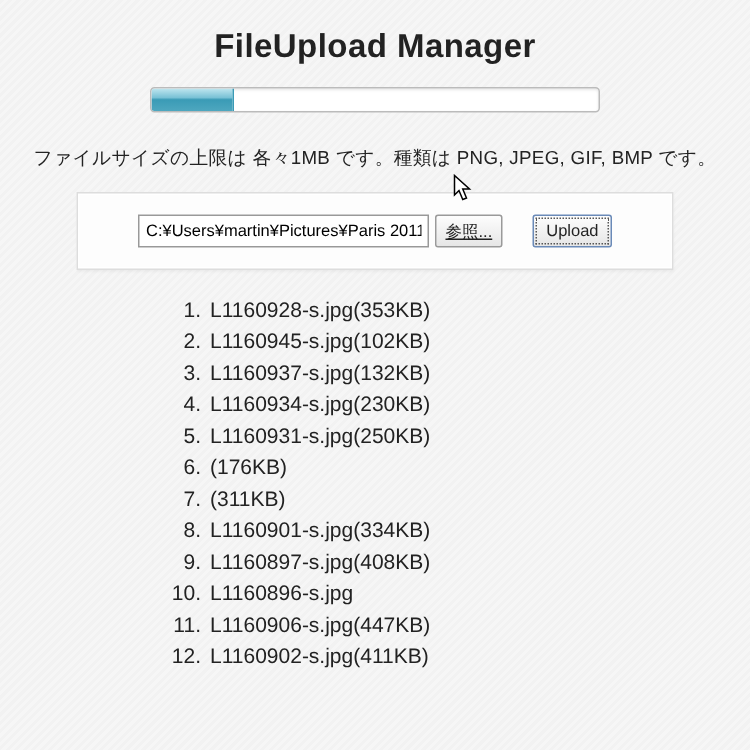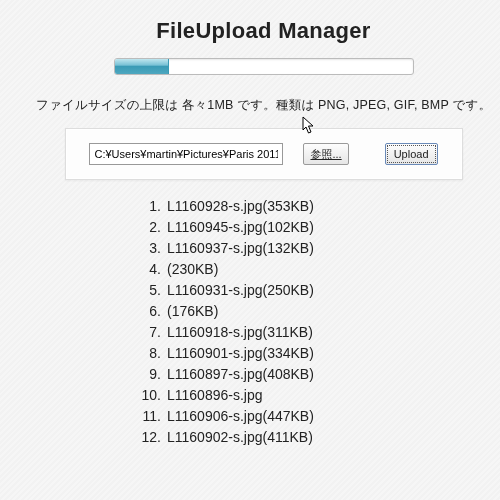--- a/index.html
+++ b/index.html
@@ -10,21 +10,20 @@
     overflow: hidden;
     background: #f5f5f5;
     font-family: "Helvetica Neue", Arial, "Hiragino Kaku Gothic ProN", "メイリオ", Meiryo, sans-serif;
     color: #222;
   }
   .page {
     width: 500px;
     height: 500px;
     box-sizing: border-box;
     background: repeating-linear-gradient(135deg, #f2f2f2 0, #f2f2f2 2px, #f6f6f6 2px, #f6f6f6 4px);
-    padding-left: 27px;
   }
   h1.title {
     text-align: center;
     font-size: 22px;
     font-weight: 700;
     margin: 0;
     padding: 18px 0 14px 0;
     color: #222;
     letter-spacing: 0.3px;
   }
@@ -66,21 +65,21 @@
     margin: 0 auto 16px auto;
     border: 1px solid #ddd;
     background: #fdfdfd;
     box-shadow: 0 1px 2px rgba(0,0,0,0.05), inset 0 0 0 1px #fff;
     padding: 14px 0;
   }
   .upload-row {
     display: flex;
     justify-content: center;
     align-items: center;
-    gap: 20px;
+    gap: 4px;
   }
   .file-input {
     width: 184px;
     height: 18px;
     font-size: 11px;
     padding: 1px 4px;
     border: 1px solid #999;
     background: #fff;
     color: #000;
     font-family: Arial, sans-serif;
@@ -165,34 +164,34 @@
         <span>L1160945-s.jpg</span> 
         <span>(102KB)</span>
       </li>
       <li>
         <span class="num">3.</span>
         <span>L1160937-s.jpg</span> 
         <span>(132KB)</span>
       </li>
       <li>
         <span class="num">4.</span>
+        <span>L1160934-s.jpg</span> 
         <span>(230KB)</span>
       </li>
       <li>
         <span class="num">5.</span>
         <span>L1160931-s.jpg</span> 
         <span>(250KB)</span>
       </li>
       <li>
         <span class="num">6.</span>
         <span>(176KB)</span>
       </li>
       <li>
         <span class="num">7.</span>
-        <span>L1160918-s.jpg</span> 
         <span>(311KB)</span>
       </li>
       <li>
         <span class="num">8.</span>
         <span>L1160901-s.jpg</span> 
         <span>(334KB)</span>
       </li>
       <li>
         <span class="num">9.</span>
         <span>L1160897-s.jpg</span> 

